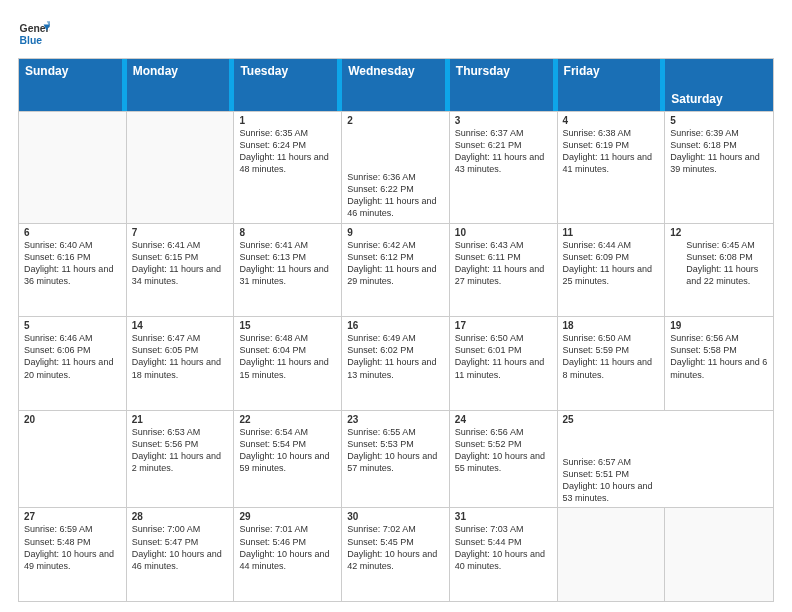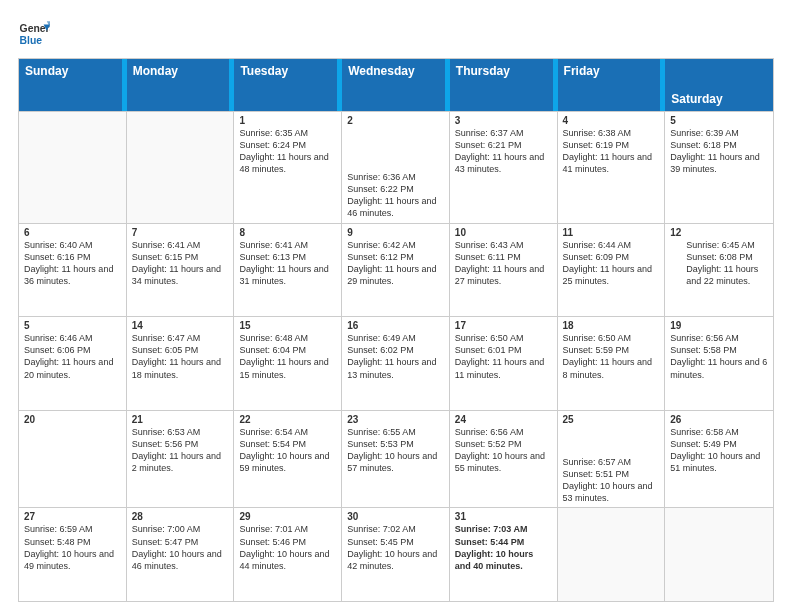--- a/index.html
+++ b/index.html
@@ -280,26 +280,20 @@
             <div class="cell-text" style="white-space: pre-line;">Sunrise: 6:56 AM
 Sunset: 5:52 PM
 Daylight: 10 hours and 55 minutes.</div>
           </div>
           <div class="cal-cell filled">
             <div class="day-num">25</div>
             <div class="cell-text" style="white-space: pre-line; margin-top: 31px;">Sunrise: 6:57 AM
 Sunset: 5:51 PM
 Daylight: 10 hours and 53 minutes.</div>
           </div>
-          <div class="cal-cell filled">
-            <div class="day-num">26</div>
-            <div class="cell-text" style="white-space: pre-line;">Sunrise: 6:58 AM
-Sunset: 5:49 PM
-Daylight: 10 hours and 51 minutes.</div>
-          </div>
         </div>
         <div class="cal-row">
           <div class="cal-cell filled">
             <div class="day-num">27</div>
             <div class="cell-text" style="white-space: pre-line;">Sunrise: 6:59 AM
 Sunset: 5:48 PM
 Daylight: 10 hours and 49 minutes.</div>
           </div>
           <div class="cal-cell filled">
             <div class="day-num">28</div>
@@ -314,21 +308,21 @@
 Daylight: 10 hours and 44 minutes.</div>
           </div>
           <div class="cal-cell filled">
             <div class="day-num">30</div>
             <div class="cell-text" style="white-space: pre-line;">Sunrise: 7:02 AM
 Sunset: 5:45 PM
 Daylight: 10 hours and 42 minutes.</div>
           </div>
           <div class="cal-cell filled">
             <div class="day-num">31</div>
-            <div class="cell-text" style="white-space: pre-line; font-weight: bold;">Sunrise: 7:03 AM
+            <div class="cell-text" style="white-space: pre-line;">Sunrise: 7:03 AM
 Sunset: 5:44 PM
 Daylight: 10 hours and 40 minutes.</div>
           </div>
           <div class="cal-cell empty"></div>
           <div class="cal-cell empty"></div>
         </div>
       </div>
   </div>
 </div>
 

